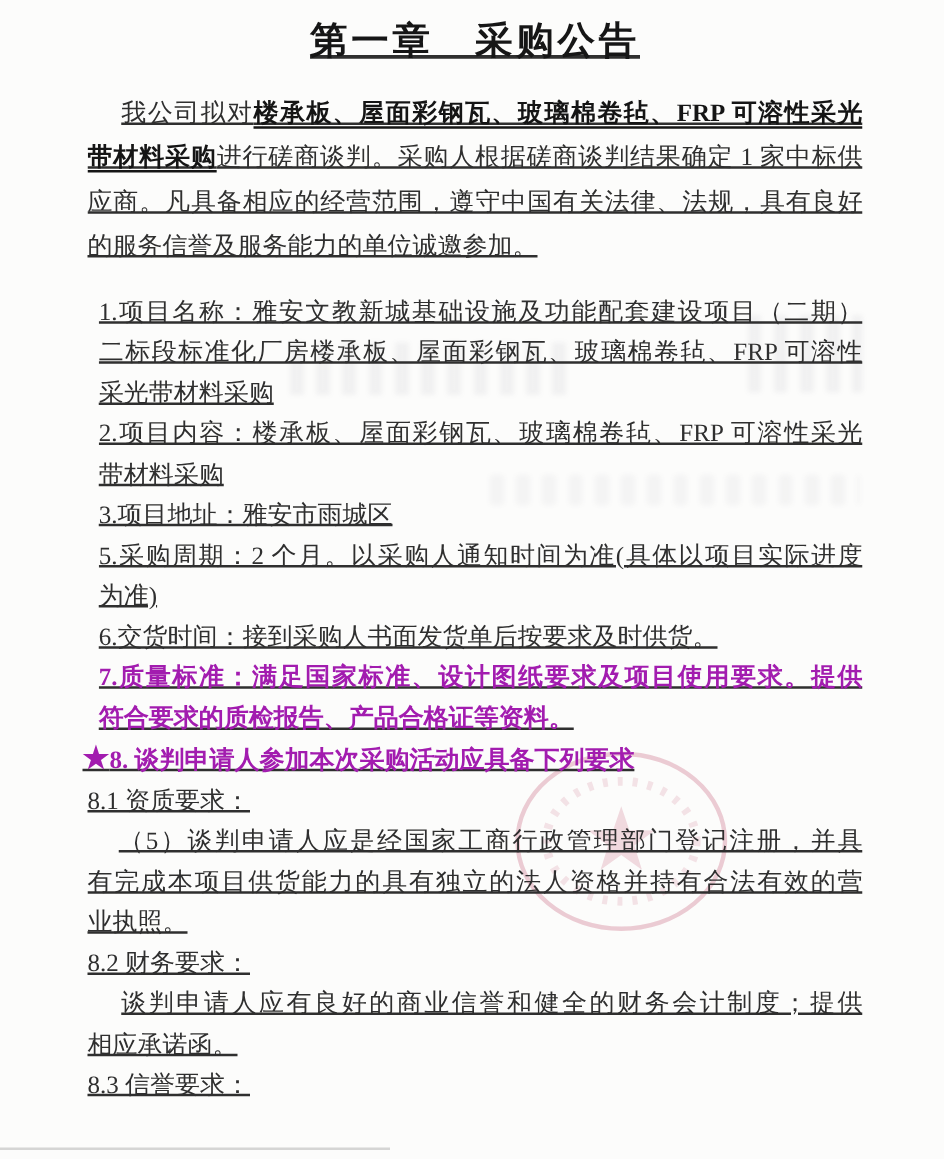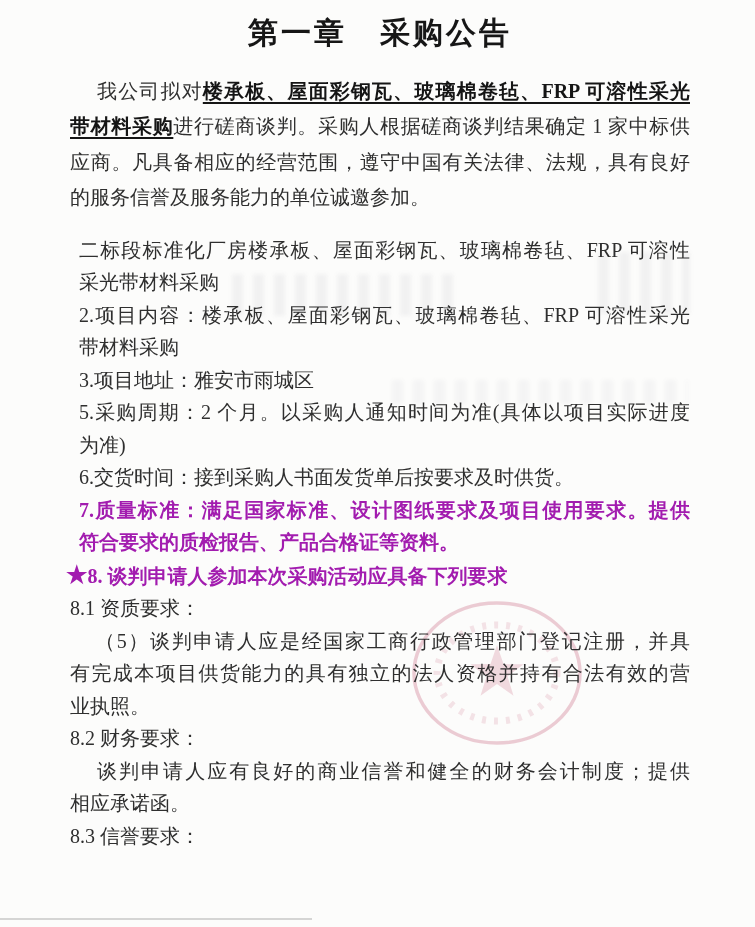--- a/index.html
+++ b/index.html
@@ -4,21 +4,21 @@
 <style>
   html,body{margin:0;padding:0;}
   body{
     width:755px;height:927px;overflow:hidden;
     background:#fcfcfb;
     font-family:"Liberation Serif","DejaVu Serif",serif;
     color:#2f2f2f;
     position:relative;
   }
   .page{position:relative;width:755px;height:927px;}
-  .content{padding:0 65px 0 70px;position:relative;z-index:2;}
+  .content{padding:0 65px 0 70px;position:relative;z-index:2;text-decoration:underline;}
   .title{
     margin:12px 0 0 0;
     font-size:30px;font-weight:700;color:#161616;
     text-align:center;letter-spacing:3px;line-height:42px;
   }
   .intro{margin-top:20px;font-size:20px;}
   .intro .line{line-height:35.4px;}
   .list{margin-top:18px;font-size:20px;}
   .list .line{line-height:32.5px;}
   .line{white-space:nowrap;}
@@ -83,20 +83,21 @@
     <div class="intro">
       <div class="line fill ind27"><span>我公司拟对</span><span class="emph">楼承板、屋面彩钢瓦、玻璃棉卷毡、FRP 可溶性采光</span></div>
       <div class="line fill"><span class="emph">带材料采购</span><span>进行磋商谈判。采购人根据磋商谈判结果确定 1 家中标供</span></div>
       <div class="line fill">应商。凡具备相应的经营范围，遵守中国有关法律、法规，具有良好</div>
       <div class="line">的服务信誉及服务能力的单位诚邀参加。</div>
     </div>
 
     <div class="list">
 
       <div class="num">
+        <div class="line fill">1.项目名称：雅安文教新城基础设施及功能配套建设项目（二期）</div>
         <div class="line fill">二标段标准化厂房楼承板、屋面彩钢瓦、玻璃棉卷毡、FRP 可溶性</div>
         <div class="line">采光带材料采购</div>
       </div>
 
       <div class="num">
         <div class="line fill">2.项目内容：楼承板、屋面彩钢瓦、玻璃棉卷毡、FRP 可溶性采光</div>
         <div class="line">带材料采购</div>
       </div>
 
       <div class="num">

